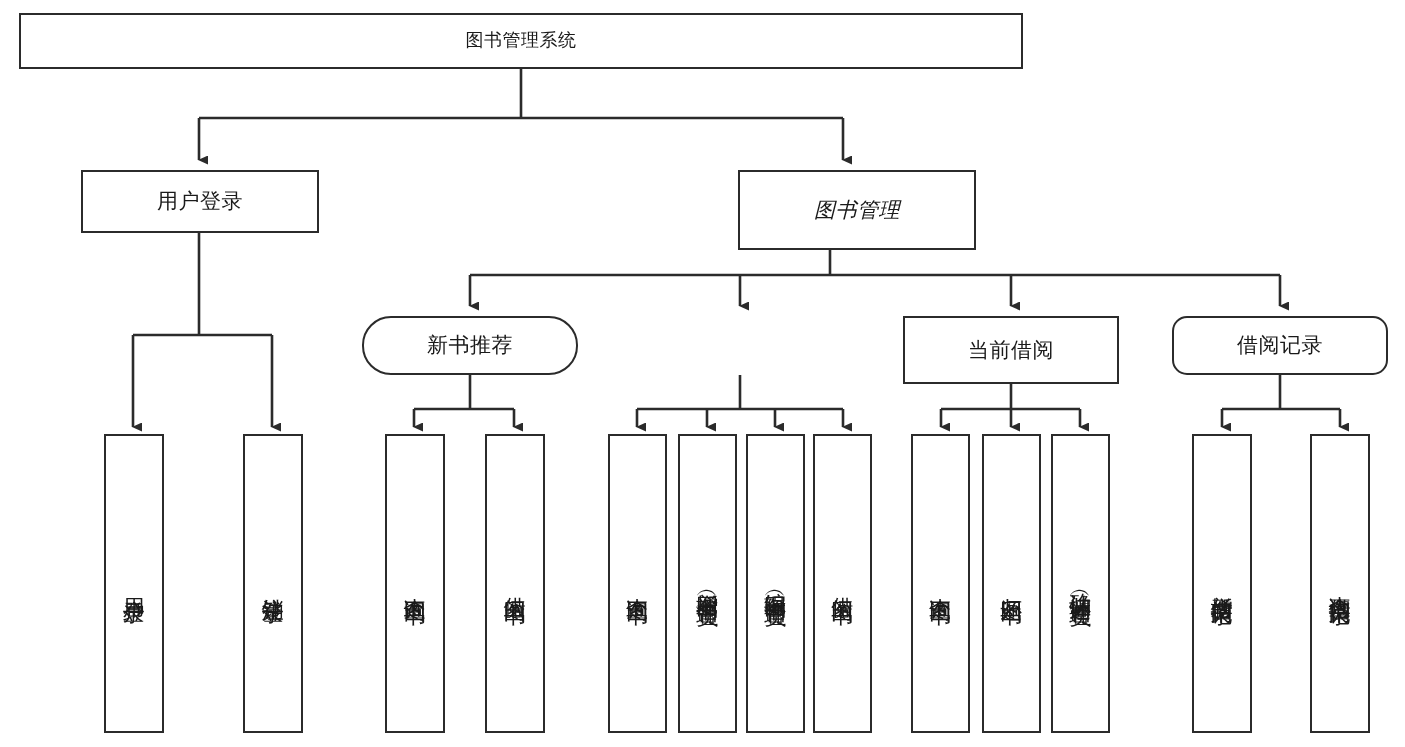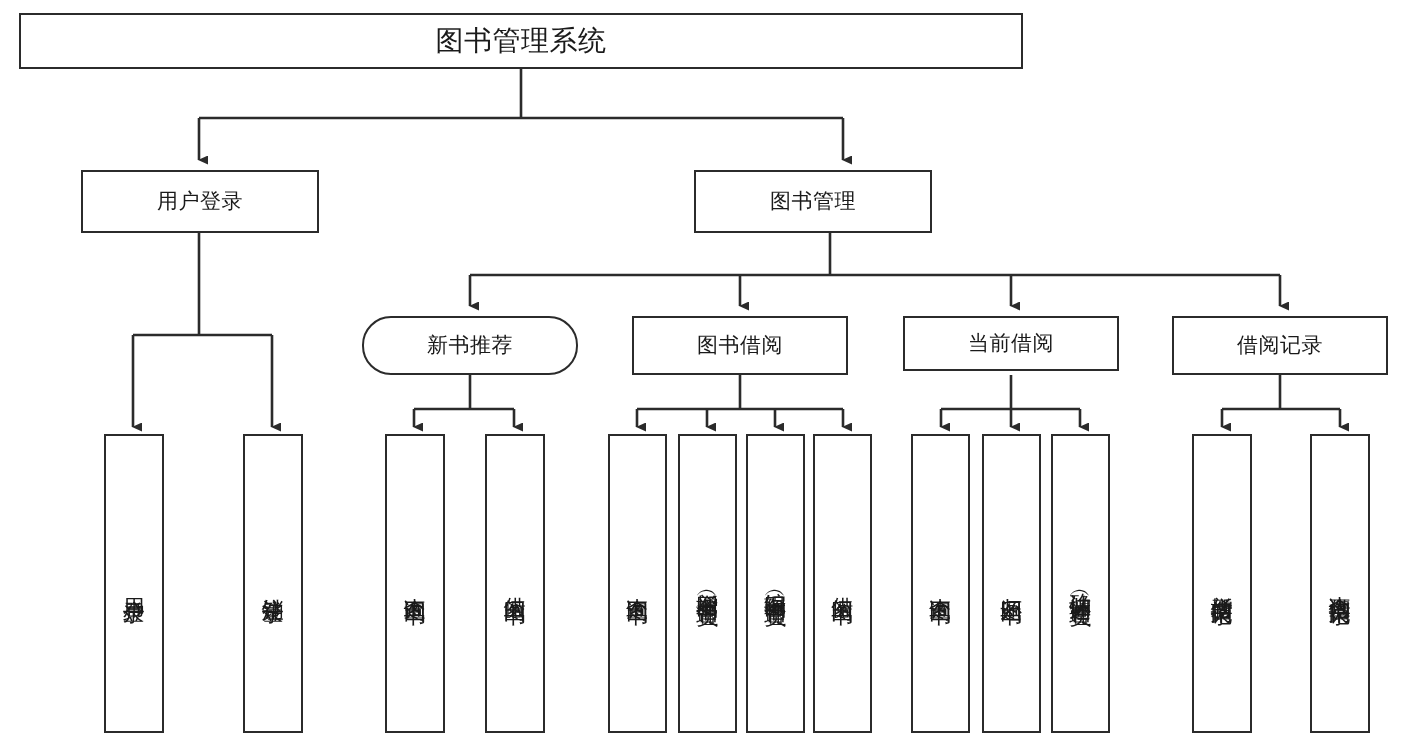--- a/index.html
+++ b/index.html
@@ -42,21 +42,21 @@
     text-align: center;
     line-height: 1.18;
     letter-spacing: 0.5px;
     white-space: nowrap;
   }
   
   .node.horiz .node-label {
     font-size: 21px;
   }
   .node.root .node-label {
-    font-size: 28px;
+    font-size: 18px;
   }
   
   .node.vert {
     align-items: center;
     justify-content: center;
     padding: 4px 0;
   }
   .node.vert .node-label {
     writing-mode: vertical-rl;
     text-orientation: upright;
@@ -131,37 +131,34 @@
   </svg>
 
   <div class="node horiz root" style="left:19px; top:13px; width:1004px; height:56px;">
     <span class="node-label">图书管理系统</span>
   </div>
 
   <div class="node horiz" style="left:81px; top:170px; width:238px; height:63px;">
     <span class="node-label">用户登录</span>
   </div>
 
-  <div class="node horiz" style="left:694px; top:170px; width:238px; height:63px;">
+  <div class="node horiz" style="left:738px; top:170px; width:238px; height:80px;font-style:italic;">
     <span class="node-label">图书管理</span>
   </div>
 
   <div class="node horiz" style="left:362px; top:316px; width:216px; height:59px;border-radius:29px;">
     <span class="node-label">新书推荐</span>
   </div>
 
-  <div class="node horiz" style="left:632px; top:316px; width:216px; height:59px;">
-    <span class="node-label">图书借阅</span>
-  </div>
-
-  <div class="node horiz" style="left:903px; top:316px; width:216px; height:55px;">
+
+  <div class="node horiz" style="left:903px; top:316px; width:216px; height:68px;">
     <span class="node-label">当前借阅</span>
   </div>
 
-  <div class="node horiz" style="left:1172px; top:316px; width:216px; height:59px;">
+  <div class="node horiz" style="left:1172px; top:316px; width:216px; height:59px;border-radius:15px;">
     <span class="node-label">借阅记录</span>
   </div>
 
   <div class="node vert" style="left:104px; top:434px; width:60px; height:299px;">
     <span class="node-label">用户登录</span>
   </div>
 
   <div class="node vert" style="left:243px; top:434px; width:60px; height:299px;">
     <span class="node-label">注销登录</span>
   </div>

